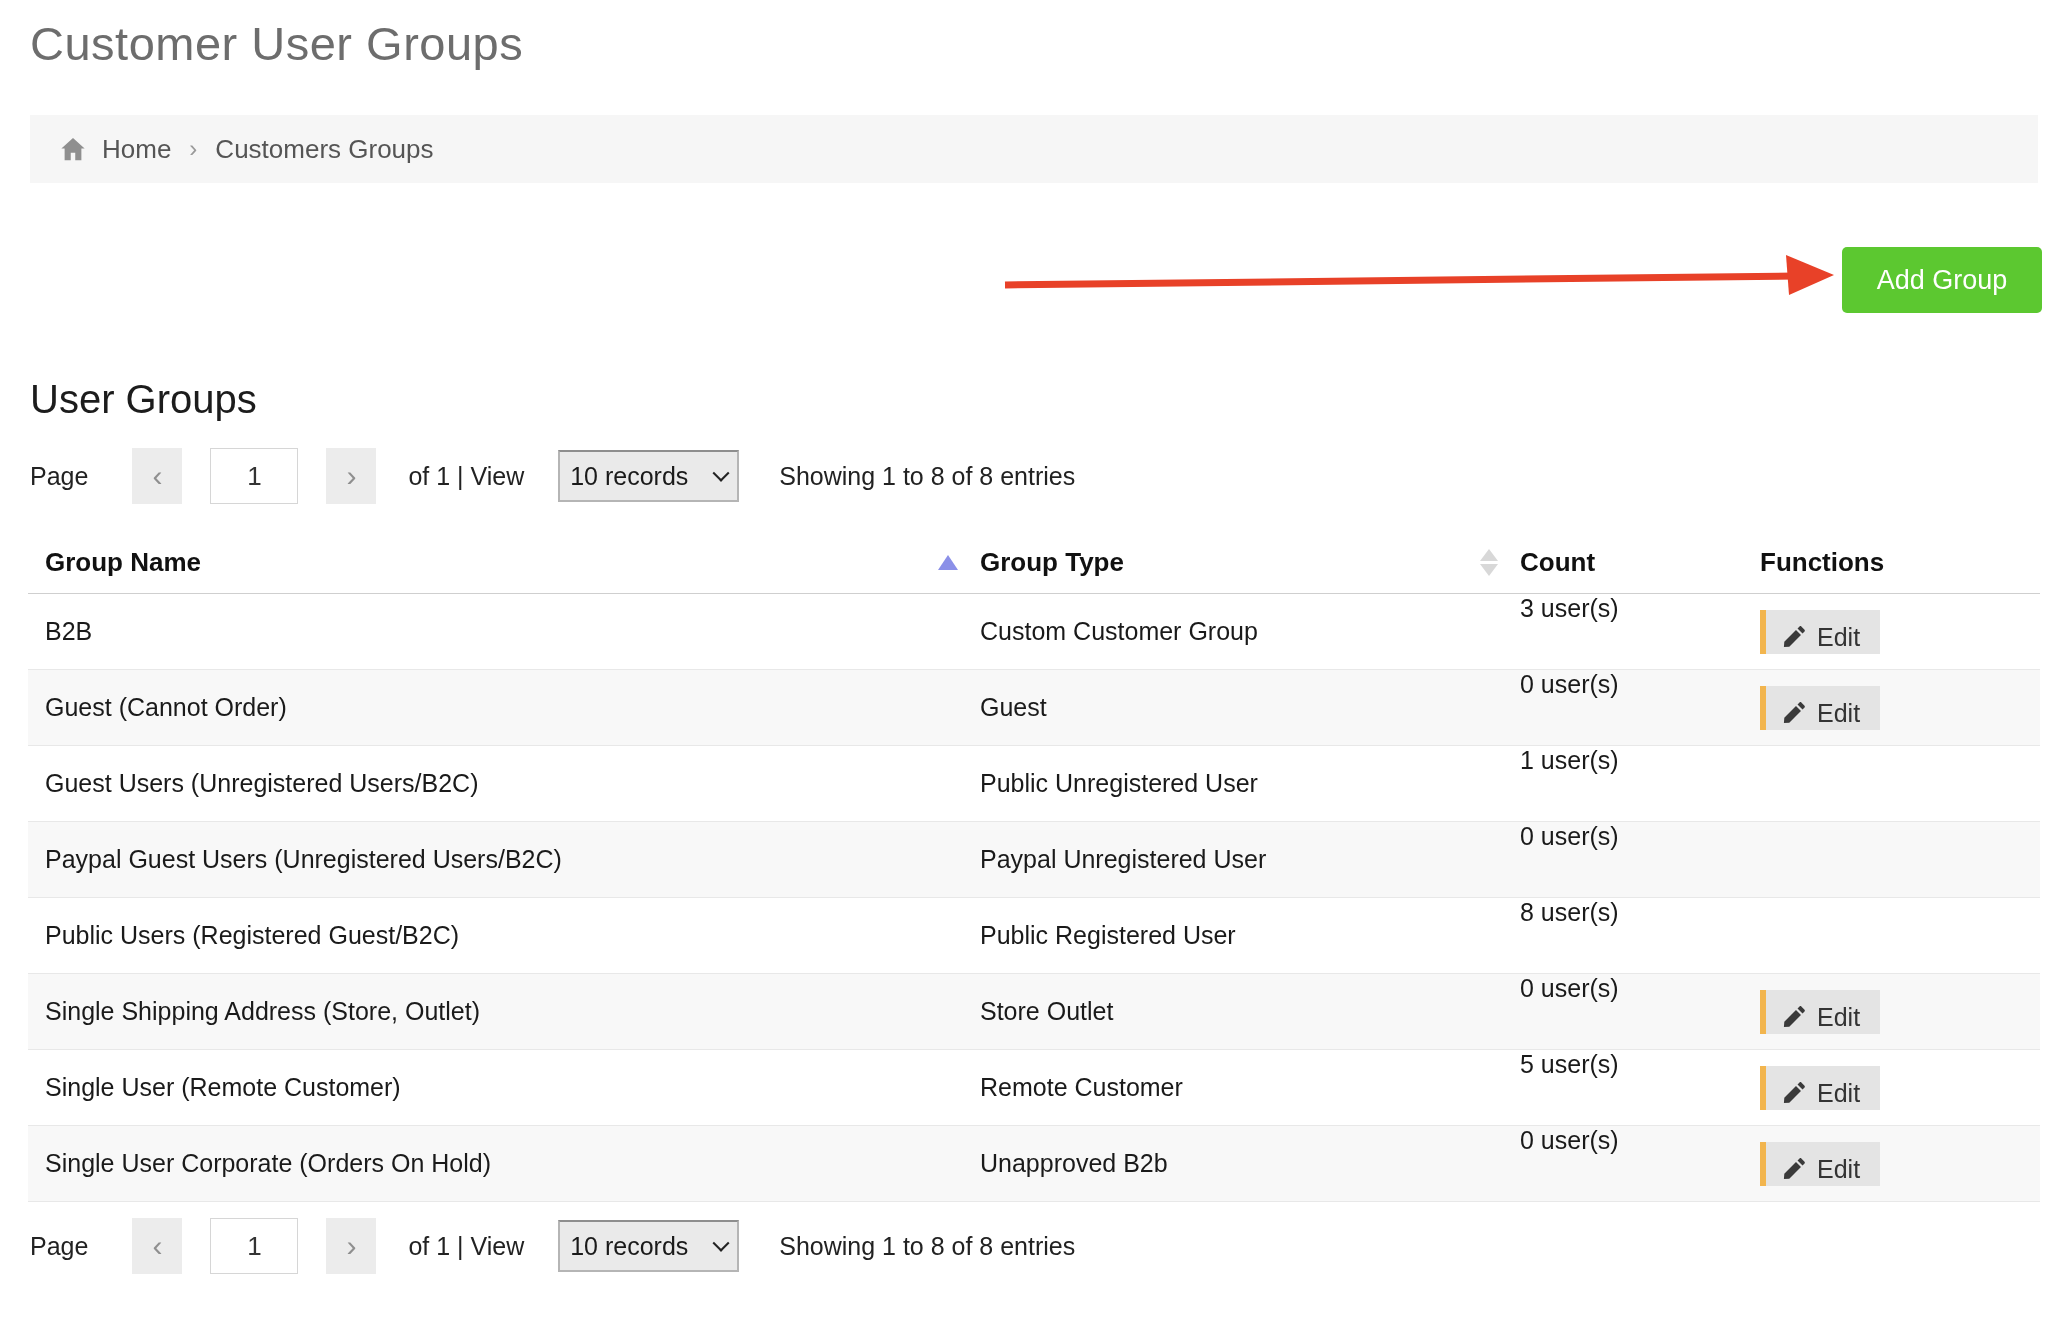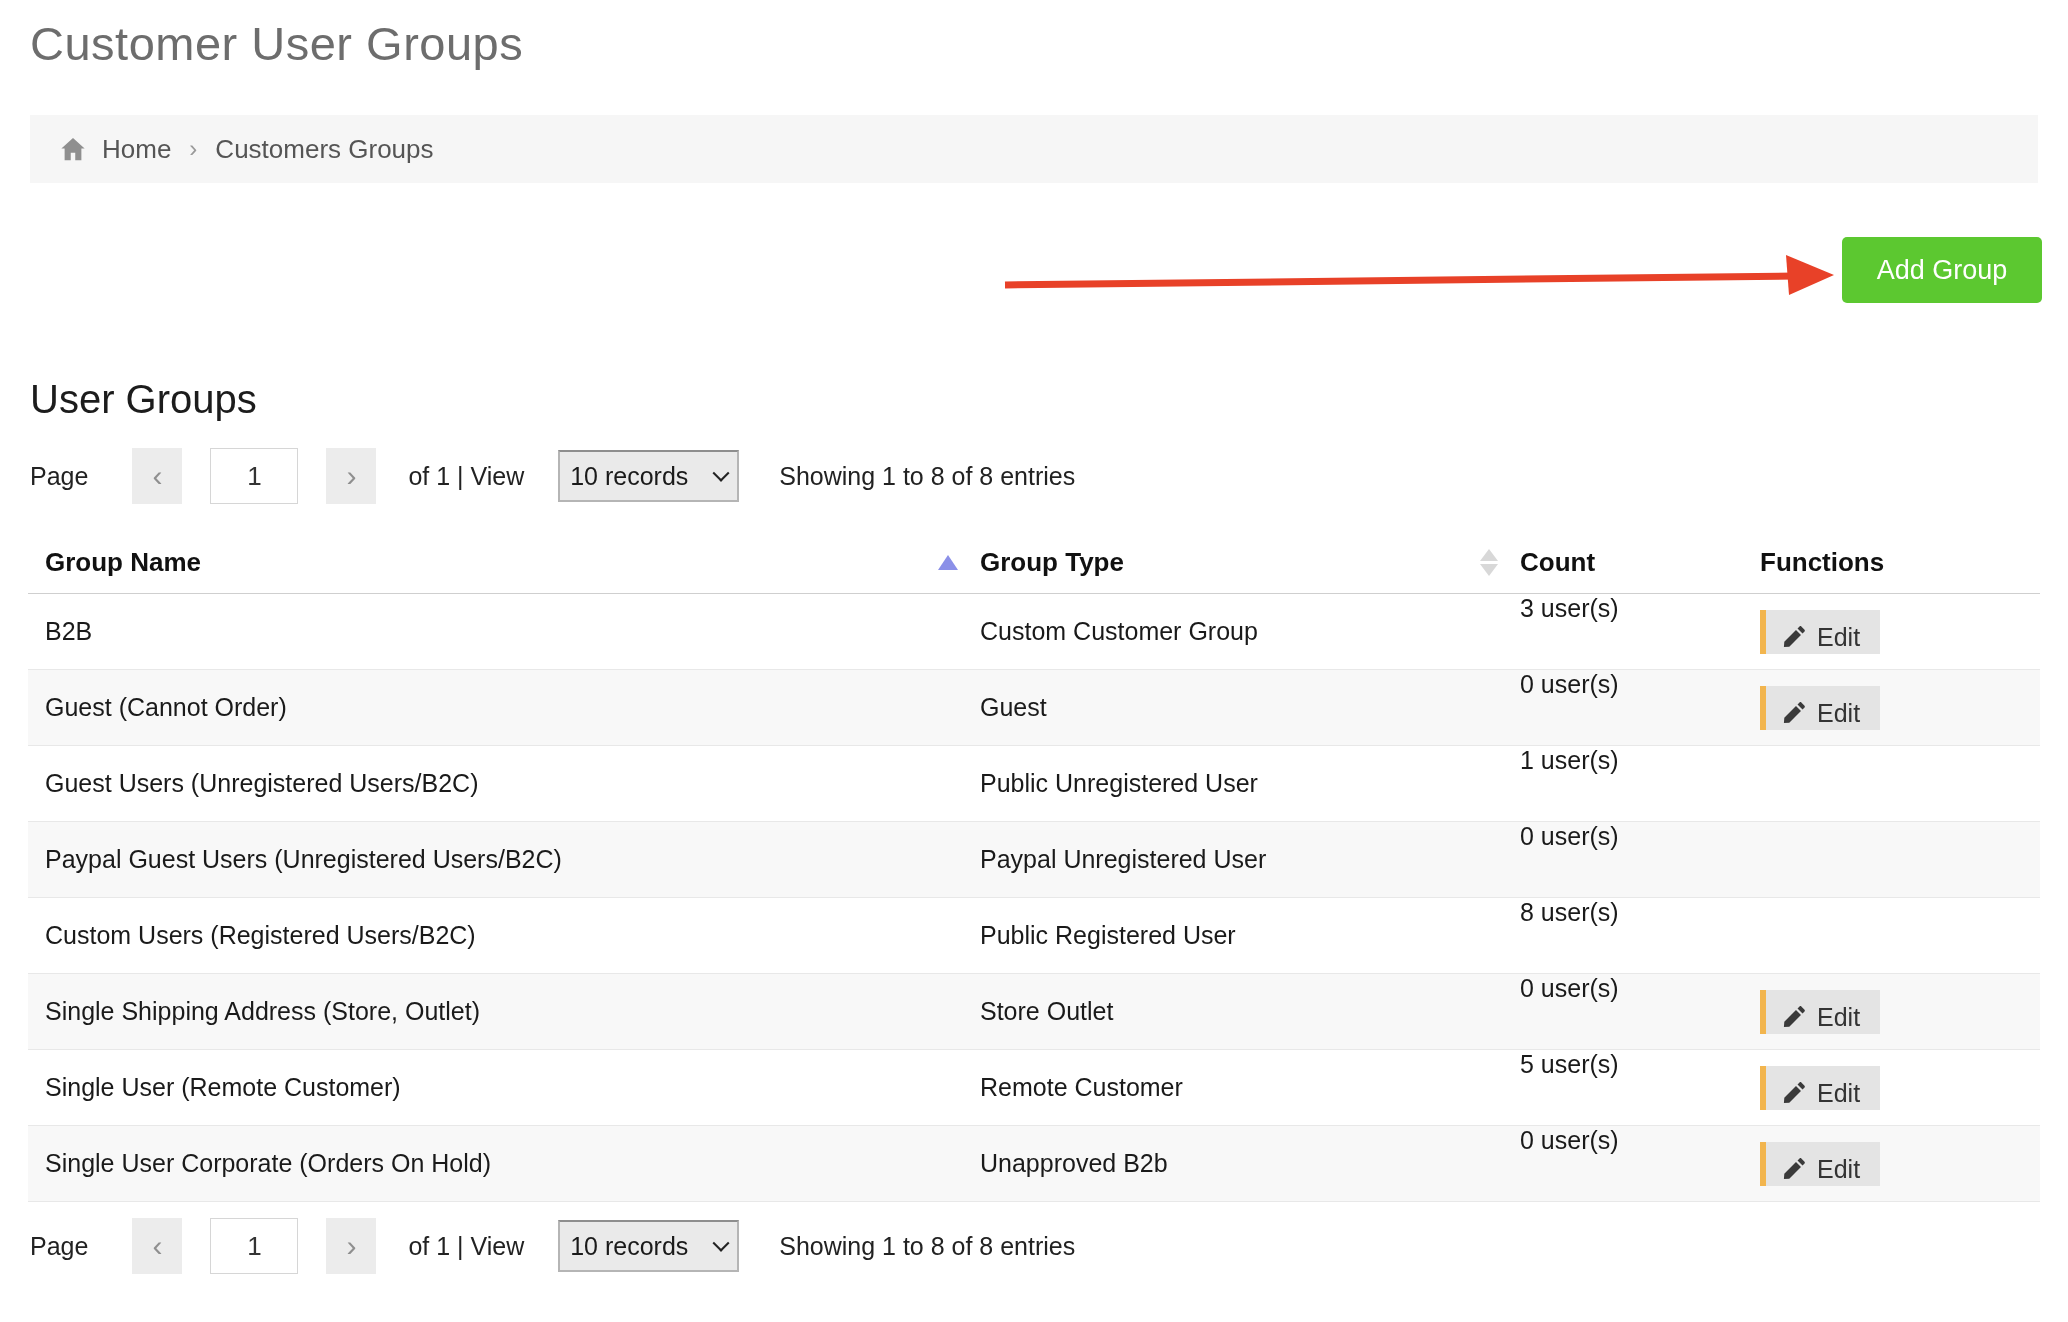--- a/index.html
+++ b/index.html
@@ -40,21 +40,21 @@
   
   .toolbar {
     position: relative;
     height: 102px;
     margin-top: 40px;
   }
   .toolbar svg.arrow { position: absolute; left: 0; top: 0; }
   .add-group-btn {
     position: absolute;
     right: 26px;
-    top: 14px;
+    top: 24px;
     width: 200px;
     height: 66px;
     background: #5cc830;
     border: none;
     border-radius: 5px;
     color: #fff;
     font-size: 27px;
     font-family: inherit;
     display: flex;
     align-items: center;
@@ -289,21 +289,21 @@
   </div>
 
   <div class="trow">
     <div class="col-name">Paypal Guest Users (Unregistered Users/B2C)</div>
     <div class="col-type">Paypal Unregistered User</div>
     <div class="col-count">0 user(s)</div>
     <div class="col-func"></div>
   </div>
 
   <div class="trow">
-    <div class="col-name">Custom Users (Registered Users/B2C)</div>
+    <div class="col-name">Public Users (Registered Guest/B2C)</div>
     <div class="col-type">Public Registered User</div>
     <div class="col-count">8 user(s)</div>
     <div class="col-func"></div>
   </div>
 
   <div class="trow">
     <div class="col-name">Single Shipping Address (Store, Outlet)</div>
     <div class="col-type">Store Outlet</div>
     <div class="col-count">0 user(s)</div>
     <div class="col-func">

